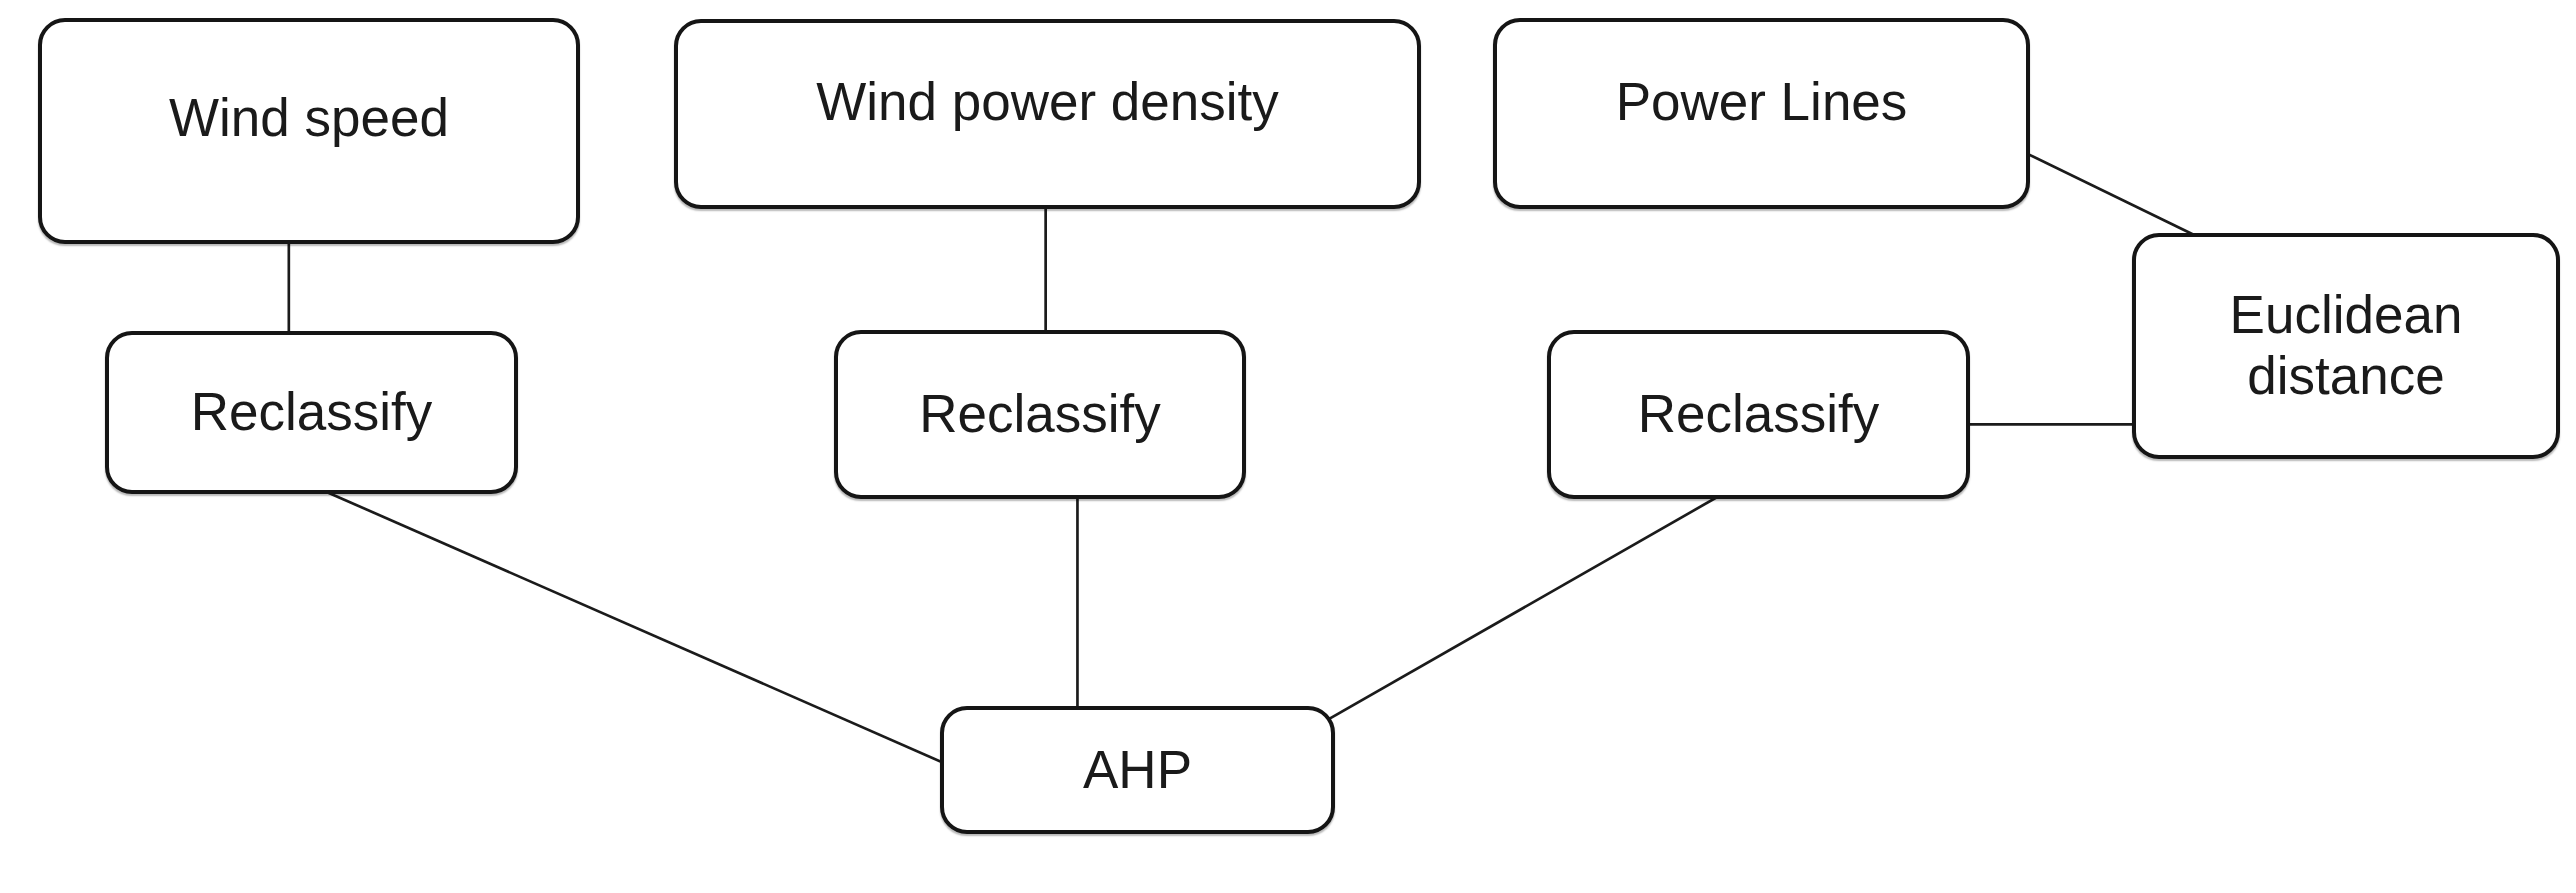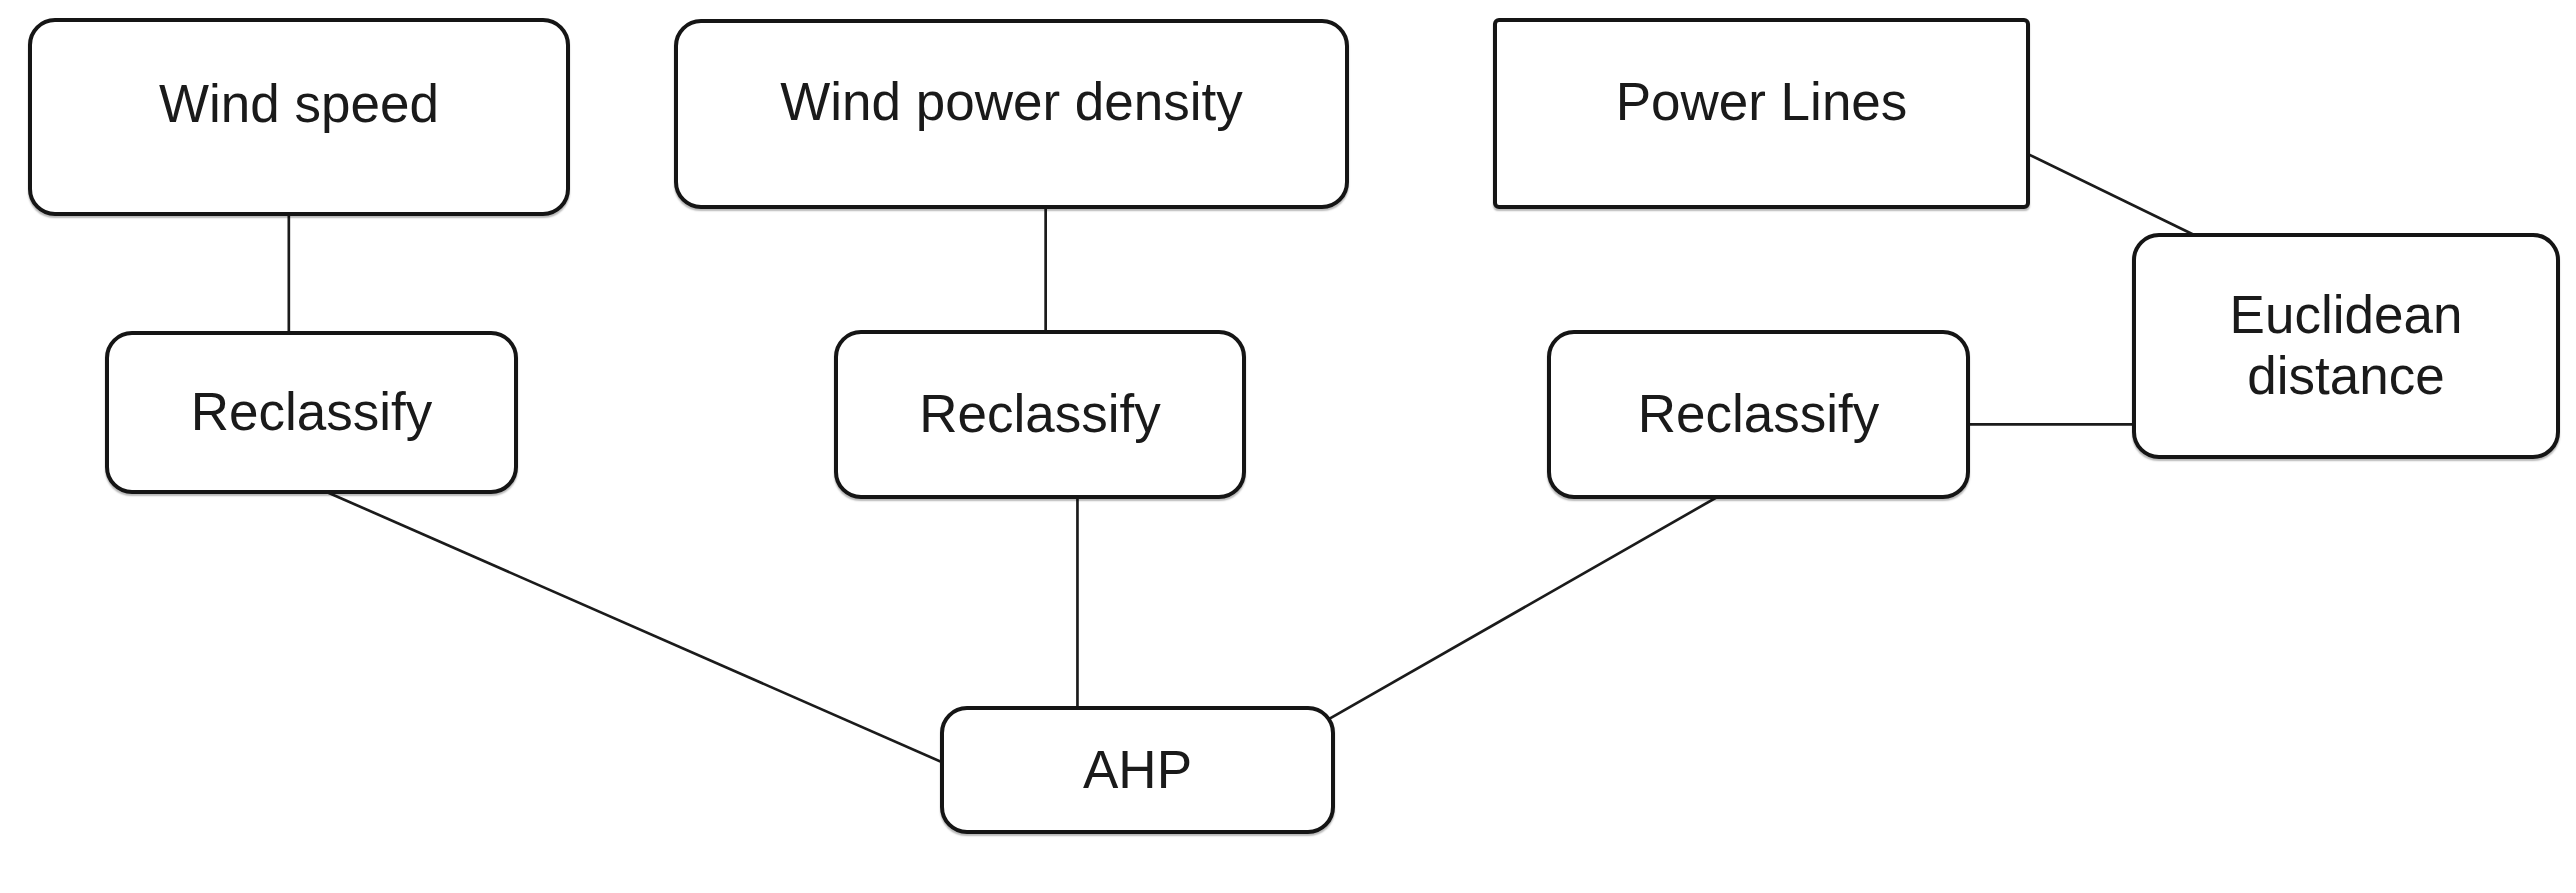--- a/index.html
+++ b/index.html
@@ -43,23 +43,23 @@
     justify-content: center;
     text-align: center;
     color: #1a1a1a;
     font-size: 53px;
     line-height: 1.15;
     box-shadow: 0 2.5px 1.7px -0.8px rgba(0,0,0,0.28);
   }
   
   .node--toprow { padding-bottom: 23.4px; }
 
-  .node--wind-speed          { left: 28px;   top: 17.6px;  width: 542px; height: 198px; }
-  .node--wind-power-density  { left: 674px;  top: 19px;  width: 675px; height: 190px; }
-  .node--power-lines         { left: 1493px; top: 18.4px;  width: 537px; height: 191px; border-radius: 6px; }
+  .node--wind-speed          { left: 38px;   top: 17.6px;  width: 542px; height: 226px; }
+  .node--wind-power-density  { left: 674px;  top: 19px;  width: 747px; height: 190px; }
+  .node--power-lines         { left: 1493px; top: 18.4px;  width: 537px; height: 191px; }
   .node--euclidean-distance  { left: 2132px; top: 233px; width: 428px; height: 226px; padding: 0 8.4px; }
   .node--reclassify-1        { left: 105px;  top: 331px; width: 413px; height: 163px; }
   .node--reclassify-2        { left: 834px;  top: 330px; width: 412px; height: 169px; }
   .node--reclassify-3        { left: 1547px; top: 330px; width: 423px; height: 169px; }
   .node--ahp                 { left: 940px; top: 706px; width: 395px; height: 128px; }
 
   .node-label {
     display: block;
     max-width: 100%;
   }

